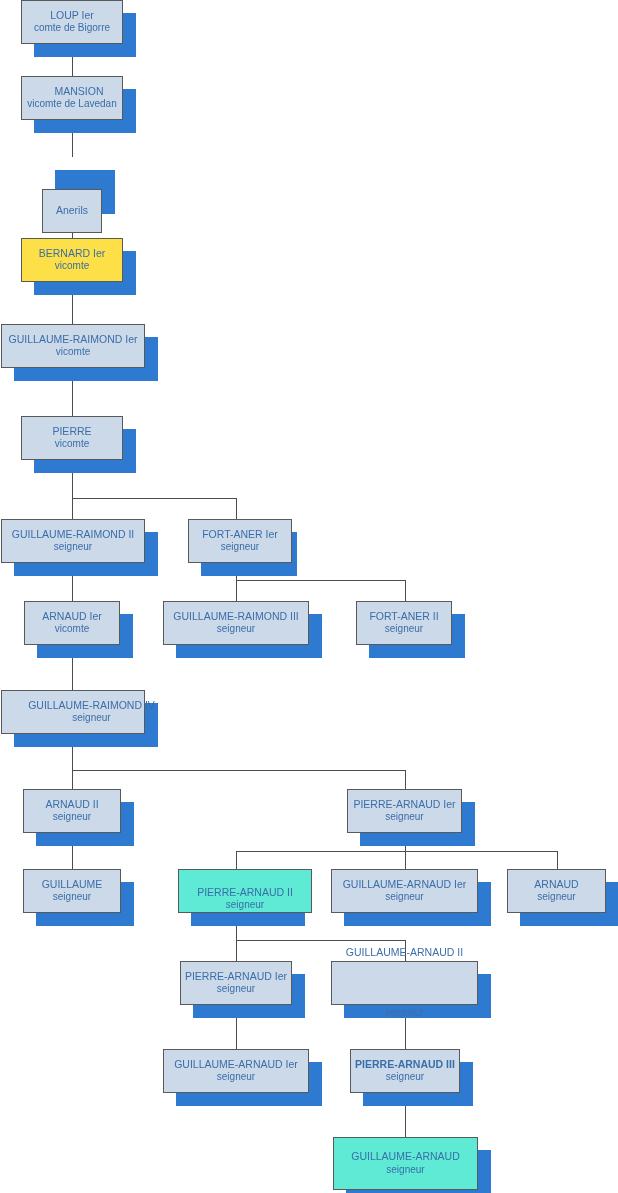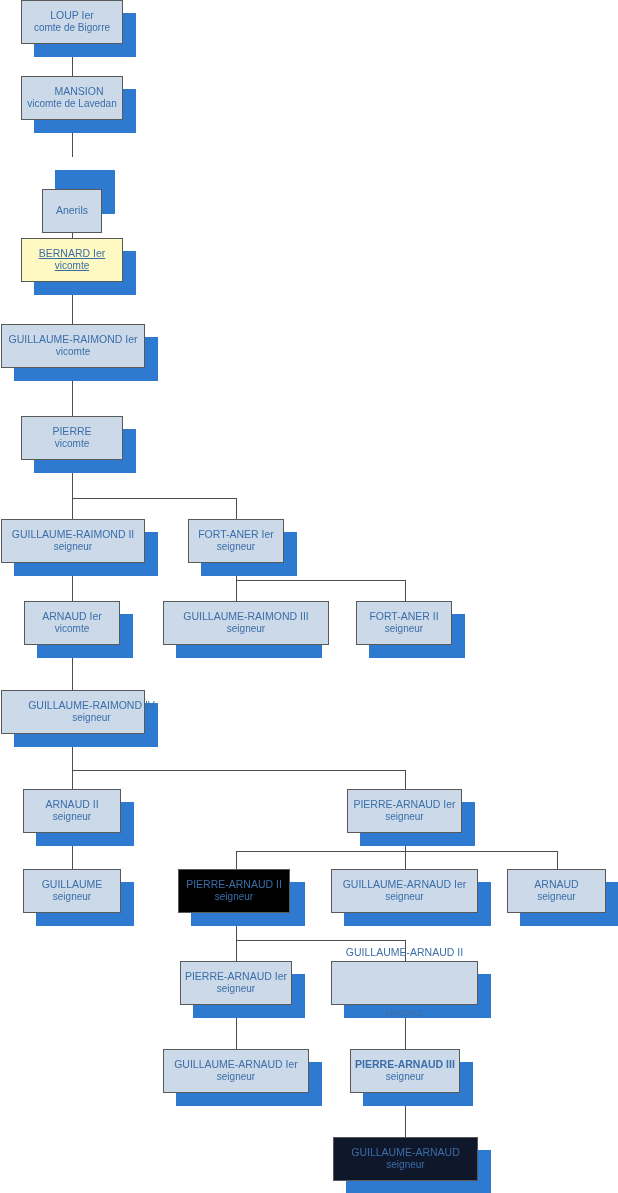--- a/index.html
+++ b/index.html
@@ -118,45 +118,45 @@
       <span class="nm" style="color: rgb(58, 110, 168);">LOUP Ier</span>
       <span class="ti" style="color: rgb(58, 110, 168);">comte de Bigorre</span>
     </div>
     <div class="node" style="left: 21px; top: 76px; width: 102px; height: 44px; background: rgb(204, 217, 233); border-color: rgb(89, 89, 89);">
       <span class="nm" style="color: rgb(58, 110, 168); padding-left: 14px;">MANSION</span>
       <span class="ti" style="color: rgb(58, 110, 168);">vicomte de Lavedan</span>
     </div>
     <div class="node" style="left: 42px; top: 157px; width: 60px; height: 44px; background: rgb(204, 217, 233); border-color: rgb(89, 89, 89); margin-top: 32px;">
       <span class="nm" style="color: rgb(58, 110, 168);">Anerils</span>
     </div>
-    <div class="node" style="left: 21px; top: 238px; width: 102px; height: 44px; background: #fef9c3; border-color: rgb(89, 89, 89); text-decoration: underline;">
+    <div class="node" style="left: 21px; top: 238px; width: 102px; height: 44px; background: #fde047; border-color: rgb(89, 89, 89);">
       <span class="nm" style="color: rgb(58, 110, 168);">BERNARD Ier</span>
       <span class="ti" style="color: rgb(58, 110, 168);">vicomte</span>
     </div>
     <div class="node" style="left: 1px; top: 324px; width: 144px; height: 44px; background: rgb(204, 217, 233); border-color: rgb(89, 89, 89);">
       <span class="nm" style="color: rgb(58, 110, 168);">GUILLAUME-RAIMOND Ier</span>
       <span class="ti" style="color: rgb(58, 110, 168);">vicomte</span>
     </div>
     <div class="node" style="left: 21px; top: 416px; width: 102px; height: 44px; background: rgb(204, 217, 233); border-color: rgb(89, 89, 89);">
       <span class="nm" style="color: rgb(58, 110, 168);">PIERRE</span>
       <span class="ti" style="color: rgb(58, 110, 168);">vicomte</span>
     </div>
     <div class="node" style="left: 1px; top: 519px; width: 144px; height: 44px; background: rgb(204, 217, 233); border-color: rgb(89, 89, 89);">
       <span class="nm" style="color: rgb(58, 110, 168);">GUILLAUME-RAIMOND II</span>
       <span class="ti" style="color: rgb(58, 110, 168);">seigneur</span>
     </div>
-    <div class="node" style="left: 188px; top: 519px; width: 96px; height: 44px; background: rgb(204, 217, 233); border-color: rgb(89, 89, 89); text-align: center;">
+    <div class="node" style="left: 188px; top: 519px; width: 104px; height: 44px; background: rgb(204, 217, 233); border-color: rgb(89, 89, 89); text-align: center;">
       <span class="nm" style="color: rgb(58, 110, 168);">FORT-ANER Ier</span>
       <span class="ti" style="color: rgb(58, 110, 168);">seigneur</span>
     </div>
     <div class="node" style="left: 24px; top: 601px; width: 96px; height: 44px; background: rgb(204, 217, 233); border-color: rgb(89, 89, 89);">
       <span class="nm" style="color: rgb(58, 110, 168);">ARNAUD Ier</span>
       <span class="ti" style="color: rgb(58, 110, 168);">vicomte</span>
     </div>
-    <div class="node" style="left: 163px; top: 601px; width: 166px; height: 44px; background: rgb(204, 217, 233); border-color: rgb(89, 89, 89);">
+    <div class="node" style="left: 163px; top: 601px; width: 146px; height: 44px; background: rgb(204, 217, 233); border-color: rgb(89, 89, 89);">
       <span class="nm" style="color: rgb(58, 110, 168);">GUILLAUME-RAIMOND III</span>
       <span class="ti" style="color: rgb(58, 110, 168);">seigneur</span>
     </div>
     <div class="node" style="left: 356px; top: 601px; width: 96px; height: 44px; background: rgb(204, 217, 233); border-color: rgb(89, 89, 89);">
       <span class="nm" style="color: rgb(58, 110, 168);">FORT-ANER II</span>
       <span class="ti" style="color: rgb(58, 110, 168);">seigneur</span>
     </div>
     <div class="node" style="left: 1px; top: 690px; width: 144px; height: 44px; background: rgb(204, 217, 233); border-color: rgb(89, 89, 89); padding-left: 40px;">
       <span class="nm" style="color: rgb(58, 110, 168);">GUILLAUME-RAIMOND IV</span>
       <span class="ti" style="color: rgb(58, 110, 168);">seigneur</span>
@@ -166,21 +166,21 @@
       <span class="ti" style="color: rgb(58, 110, 168);">seigneur</span>
     </div>
     <div class="node" style="left: 347px; top: 789px; width: 115px; height: 44px; background: rgb(204, 217, 233); border-color: rgb(89, 89, 89);">
       <span class="nm" style="color: rgb(58, 110, 168);">PIERRE-ARNAUD Ier</span>
       <span class="ti" style="color: rgb(58, 110, 168);">seigneur</span>
     </div>
     <div class="node" style="left: 23px; top: 869px; width: 98px; height: 44px; background: rgb(204, 217, 233); border-color: rgb(89, 89, 89);">
       <span class="nm" style="color: rgb(58, 110, 168);">GUILLAUME</span>
       <span class="ti" style="color: rgb(58, 110, 168);">seigneur</span>
     </div>
-    <div class="node" style="left: 178px; top: 869px; width: 112px; height: 44px; background: #000000; border-color: rgb(89, 89, 89);">
+    <div class="node" style="left: 178px; top: 869px; width: 134px; height: 44px; background: #5eead4; border-color: rgb(89, 89, 89); justify-content: flex-end;">
       <span class="nm" style="color: rgb(58, 110, 168);">PIERRE-ARNAUD II</span>
       <span class="ti" style="color: rgb(58, 110, 168);">seigneur</span>
     </div>
     <div class="node" style="left: 331px; top: 869px; width: 147px; height: 44px; background: rgb(204, 217, 233); border-color: rgb(89, 89, 89);">
       <span class="nm" style="color: rgb(58, 110, 168);">GUILLAUME-ARNAUD Ier</span>
       <span class="ti" style="color: rgb(58, 110, 168);">seigneur</span>
     </div>
     <div class="node" style="left: 507px; top: 869px; width: 99px; height: 44px; background: rgb(204, 217, 233); border-color: rgb(89, 89, 89);">
       <span class="nm" style="color: rgb(58, 110, 168);">ARNAUD</span>
       <span class="ti" style="color: rgb(58, 110, 168);">seigneur</span>
@@ -194,17 +194,17 @@
       <span class="ti" style="color: rgb(58, 110, 168);">seigneur</span>
     </div>
     <div class="node" style="left: 163px; top: 1049px; width: 146px; height: 44px; background: rgb(204, 217, 233); border-color: rgb(89, 89, 89);">
       <span class="nm" style="color: rgb(58, 110, 168);">GUILLAUME-ARNAUD Ier</span>
       <span class="ti" style="color: rgb(58, 110, 168);">seigneur</span>
     </div>
     <div class="node" style="left: 350px; top: 1049px; width: 110px; height: 44px; background: rgb(204, 217, 233); border-color: rgb(89, 89, 89);">
       <span class="nm" style="color: rgb(58, 110, 168); font-weight: bold;">PIERRE-ARNAUD III</span>
       <span class="ti" style="color: rgb(58, 110, 168);">seigneur</span>
     </div>
-    <div class="node" style="left: 333px; top: 1137px; width: 145px; height: 44px; background: #0f172a; border-color: rgb(89, 89, 89);">
+    <div class="node" style="left: 333px; top: 1137px; width: 145px; height: 53px; background: #5eead4; border-color: rgb(89, 89, 89);">
       <span class="nm" style="color: rgb(58, 110, 168);">GUILLAUME-ARNAUD</span>
       <span class="ti" style="color: rgb(58, 110, 168);">seigneur</span>
     </div>
   </div>
 
 </body></html>

